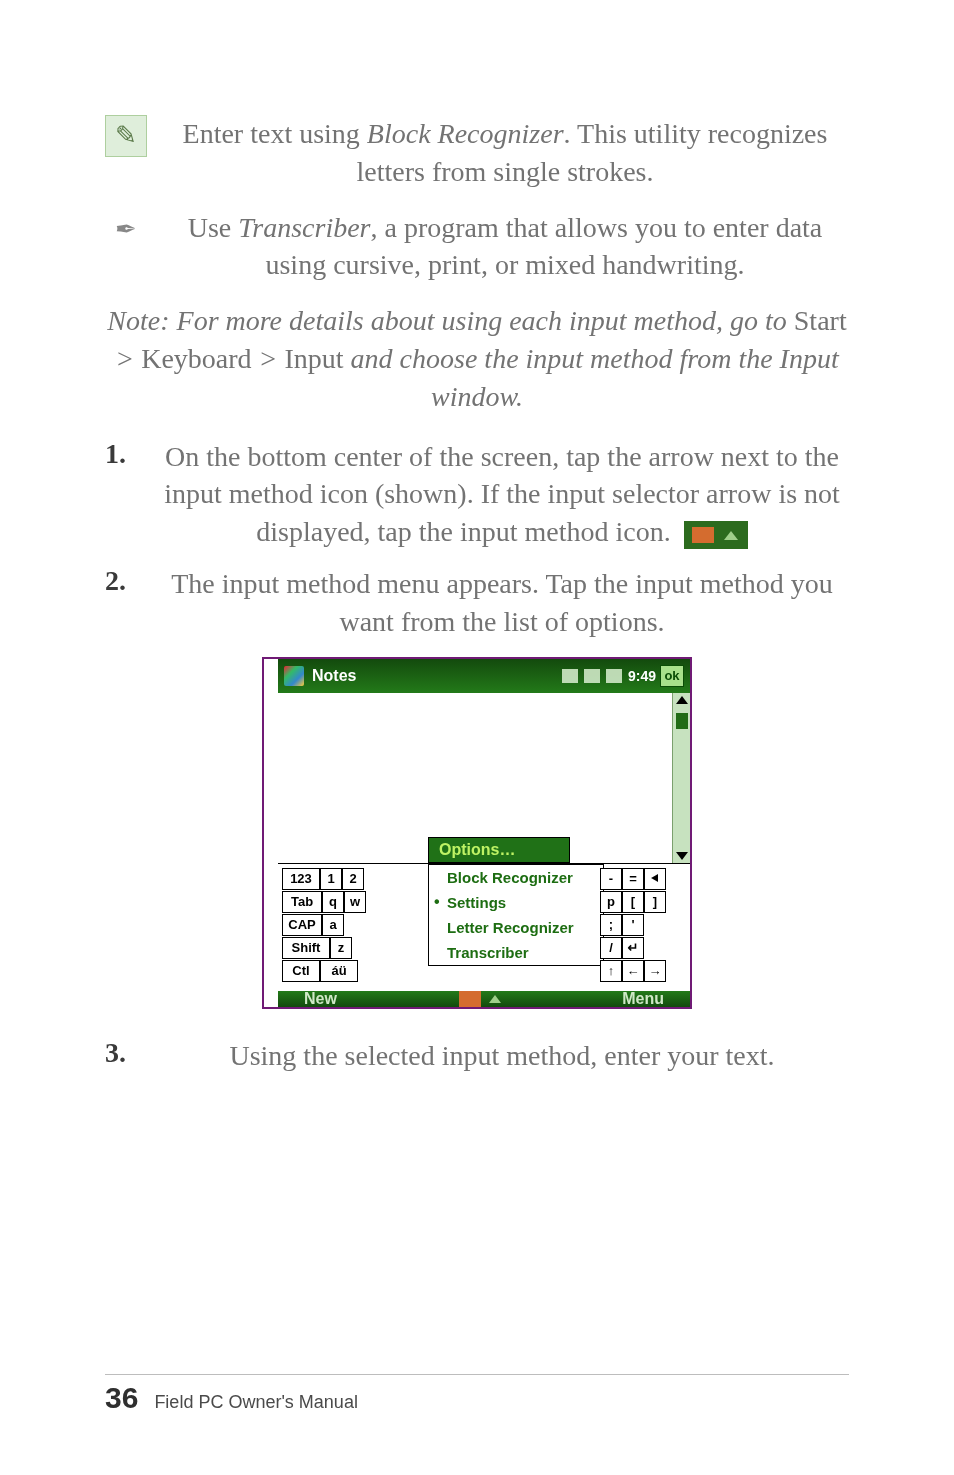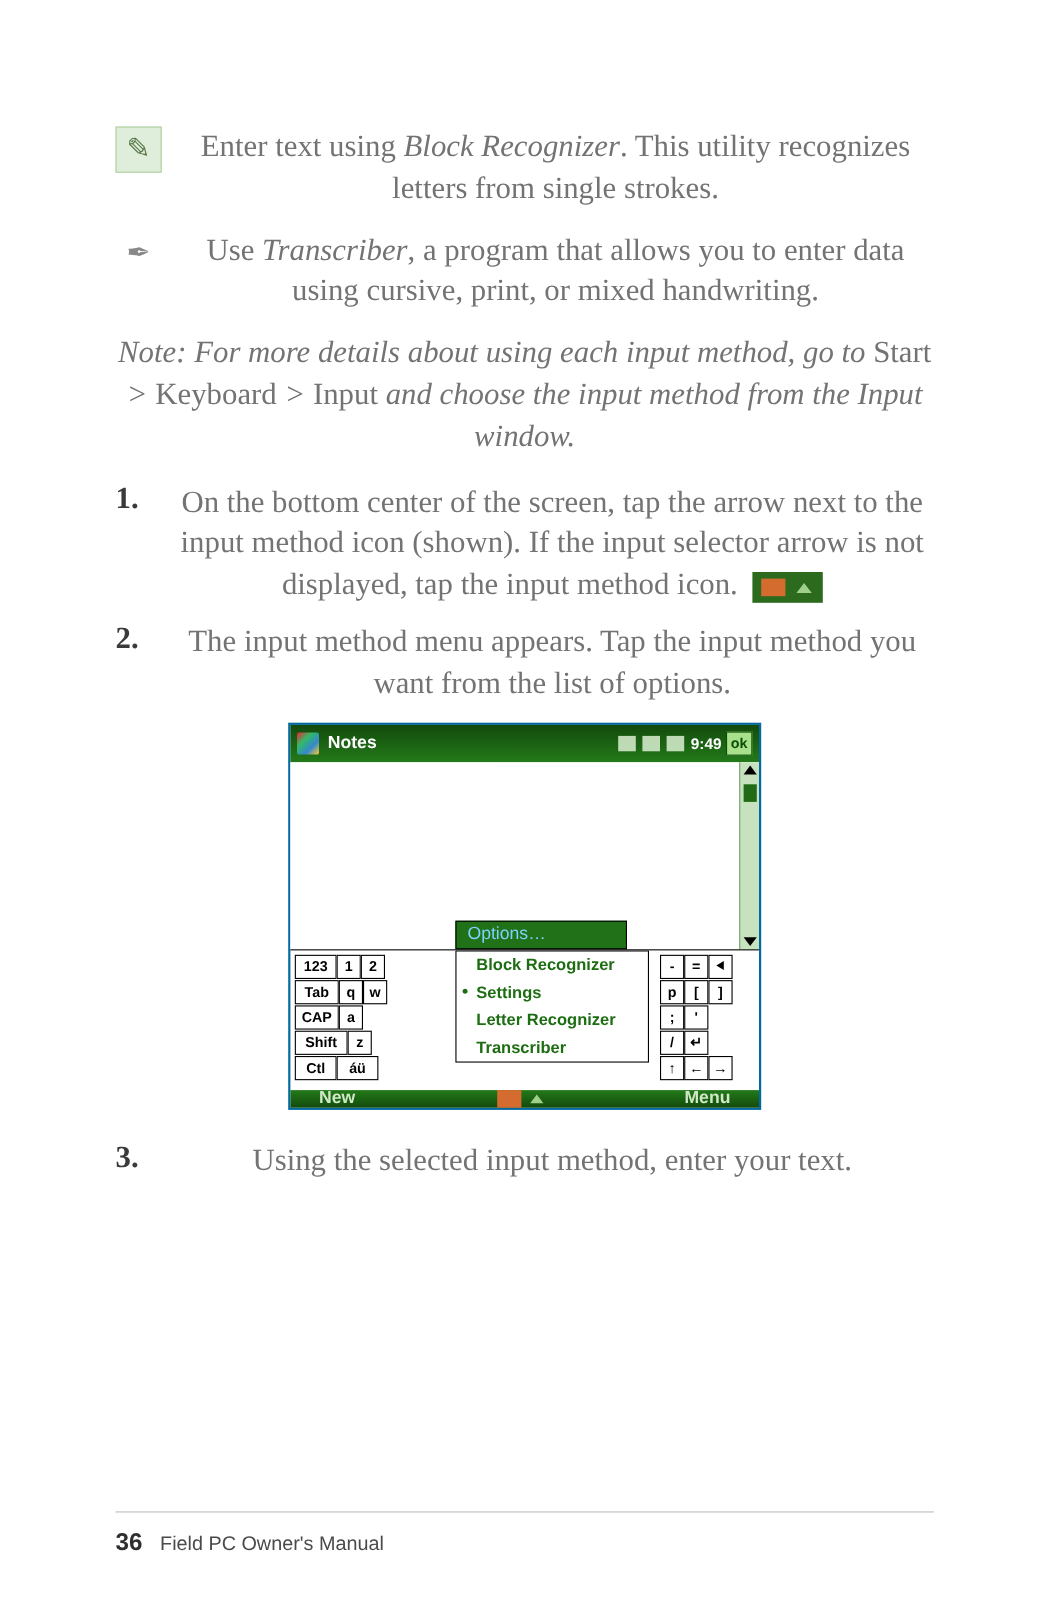--- a/index.html
+++ b/index.html
@@ -14,54 +14,54 @@
   .para { margin-bottom: 22px; }
   .note { margin-top: 6px; margin-bottom: 22px; }
   ol.steps { list-style: none; counter-reset: step; margin: 0; padding: 0; }
   ol.steps > li { position: relative; padding-left: 50px; margin-bottom: 14px; }
   ol.steps > li .num { position: absolute; left: 0; top: 0; font-weight: bold; font-size: 28px; color:#3a3a3a; }
   .inline-icon { display:inline-block; vertical-align: middle; width:64px; height:28px; background:#2c6b1e; position:relative; margin-left:6px; }
   .inline-icon .kb { position:absolute; left:8px; top:6px; width:22px; height:16px; background:#d46c2f; }
   .inline-icon .tri { position:absolute; right:10px; top:10px; width:0; height:0; border-left:7px solid transparent; border-right:7px solid transparent; border-bottom:9px solid #9fcf8a; }
   
   .shot-wrap { display:flex; justify-content:center; margin: 16px 0 28px; }
-  .shot { width: 430px; border: 2px solid #0369a1; background:#fff; font-family: Tahoma, Verdana, sans-serif; font-size:16px; }
+  .shot { width: 430px; border: 2px solid #701a75; background:#fff; font-family: Tahoma, Verdana, sans-serif; font-size:16px;padding-left:14px; }
   .titlebar { height:34px; background: linear-gradient(#134a0d, #237a19); color:#fff; display:flex; align-items:center; padding:0 6px; position:relative; }
   .titlebar .flag { width:20px; height:20px; background:linear-gradient(135deg,#e23,#3b6,#38c,#fc3); margin-right:8px; border-radius:2px; }
   .titlebar .title { font-weight:bold; flex:1; }
   .titlebar .status { display:flex; align-items:center; gap:6px; font-size:14px; font-weight:bold; }
   .titlebar .ico { width:16px; height:14px; background:#cfe8c6; opacity:.9; }
   .titlebar .ok { width:24px; height:22px; background:#a8e08b; color:#0b4d06; font-weight:bold; font-size:13px; display:flex; align-items:center; justify-content:center; margin-left:4px; border:1px solid #0b4d06; }
   .canvas { position:relative; height:170px; background:#fff; }
   .canvas .vscroll { position:absolute; right:0; top:0; bottom:0; width:18px; background:#c7e2bf; border-left:1px solid #7ba06e; display:flex; flex-direction:column; justify-content:space-between; align-items:center; }
   .vscroll .arrow { width:0;height:0;border-left:6px solid transparent;border-right:6px solid transparent; margin:3px 0; }
   .vscroll .up { border-bottom:8px solid #000; }
   .vscroll .down { border-top:8px solid #000; }
   .vscroll .thumb { position:absolute; top:20px; right:2px; width:12px; height:16px; background:#216b16; }
-  .options-bar { position:absolute; left:150px; right:120px; bottom:0; height:26px; background:#207117; color:#7dd3fc; font-weight:normal; display:flex; align-items:center; padding:0 10px; border:1px solid #000; }
+  .options-bar { position:absolute; left:150px; right:120px; bottom:0; height:26px; background:#207117; color:#bef264; font-weight:bold; display:flex; align-items:center; padding:0 10px; border:1px solid #000; }
   .kbrow { position:relative; height:128px; border-top:1px solid #000; }
   .kb-left { position:absolute; left:4px; top:4px; }
   .kb-left .keyline { display:flex; margin-bottom:1px; }
   .kb-left .key { border:1px solid #000; background:#fff; height:22px; display:flex; align-items:center; justify-content:center; font-size:13px; font-weight:bold; color:#000; }
   .kb-left .k-xs { width:22px; }
   .kb-left .k-s { width:38px; }
   .kb-left .k-m { width:40px; }
   .kb-left .k-l { width:48px; }
   .kb-right { position:absolute; right:24px; top:4px; }
   .kb-right .keyline { display:flex; margin-bottom:1px; }
   .kb-right .key { border:1px solid #000; background:#fff; width:22px; height:22px; display:flex; align-items:center; justify-content:center; font-size:13px; font-weight:bold; color:#000; }
   .menu-pop { position:absolute; left:150px; top:0; width:176px; background:#fff; border:1px solid #000; }
   .menu-pop .mi { height:25px; display:flex; align-items:center; padding:0 10px 0 18px; color:#1d6d12; font-weight:bold; font-size:15px; position:relative; }
   .menu-pop .mi.sel::before { content:"•"; position:absolute; left:5px; color:#1d6d12; font-size:16px; }
   .bottombar { height:16px; background: linear-gradient(#237a19,#134a0d); display:flex; align-items:center; justify-content:space-between; padding:0 26px; color:#cfe8c6; font-weight:bold; }
   .bottombar .mid { display:flex; align-items:center; gap:8px; }
   .bottombar .kbico { width:22px; height:16px; background:#d46c2f; }
   .bottombar .uptri { width:0;height:0;border-left:6px solid transparent;border-right:6px solid transparent;border-bottom:8px solid #9fcf8a; }
   .footer { position:absolute; left:105px; bottom:60px; display:flex; align-items:baseline; gap:16px; }
-  .footer .pn { font-weight:bold; font-size:22px; color:#2f2f2f; font-family: Arial, sans-serif; }
+  .footer .pn { font-weight:bold; font-size:30px; color:#2f2f2f; font-family: Arial, sans-serif; }
   .footer .ft { font-size:18px; color:#4a4a4a; font-family: Arial, sans-serif; }
   .footer-rule { position:absolute; left:105px; right:105px; bottom:100px; height:1px; background:#bdbdbd; }
 </style>
 </head>
 <body>
 
 <div class="page">
 
   <div class="icon-row">
     <div class="icon-box icon-green">✎</div>

